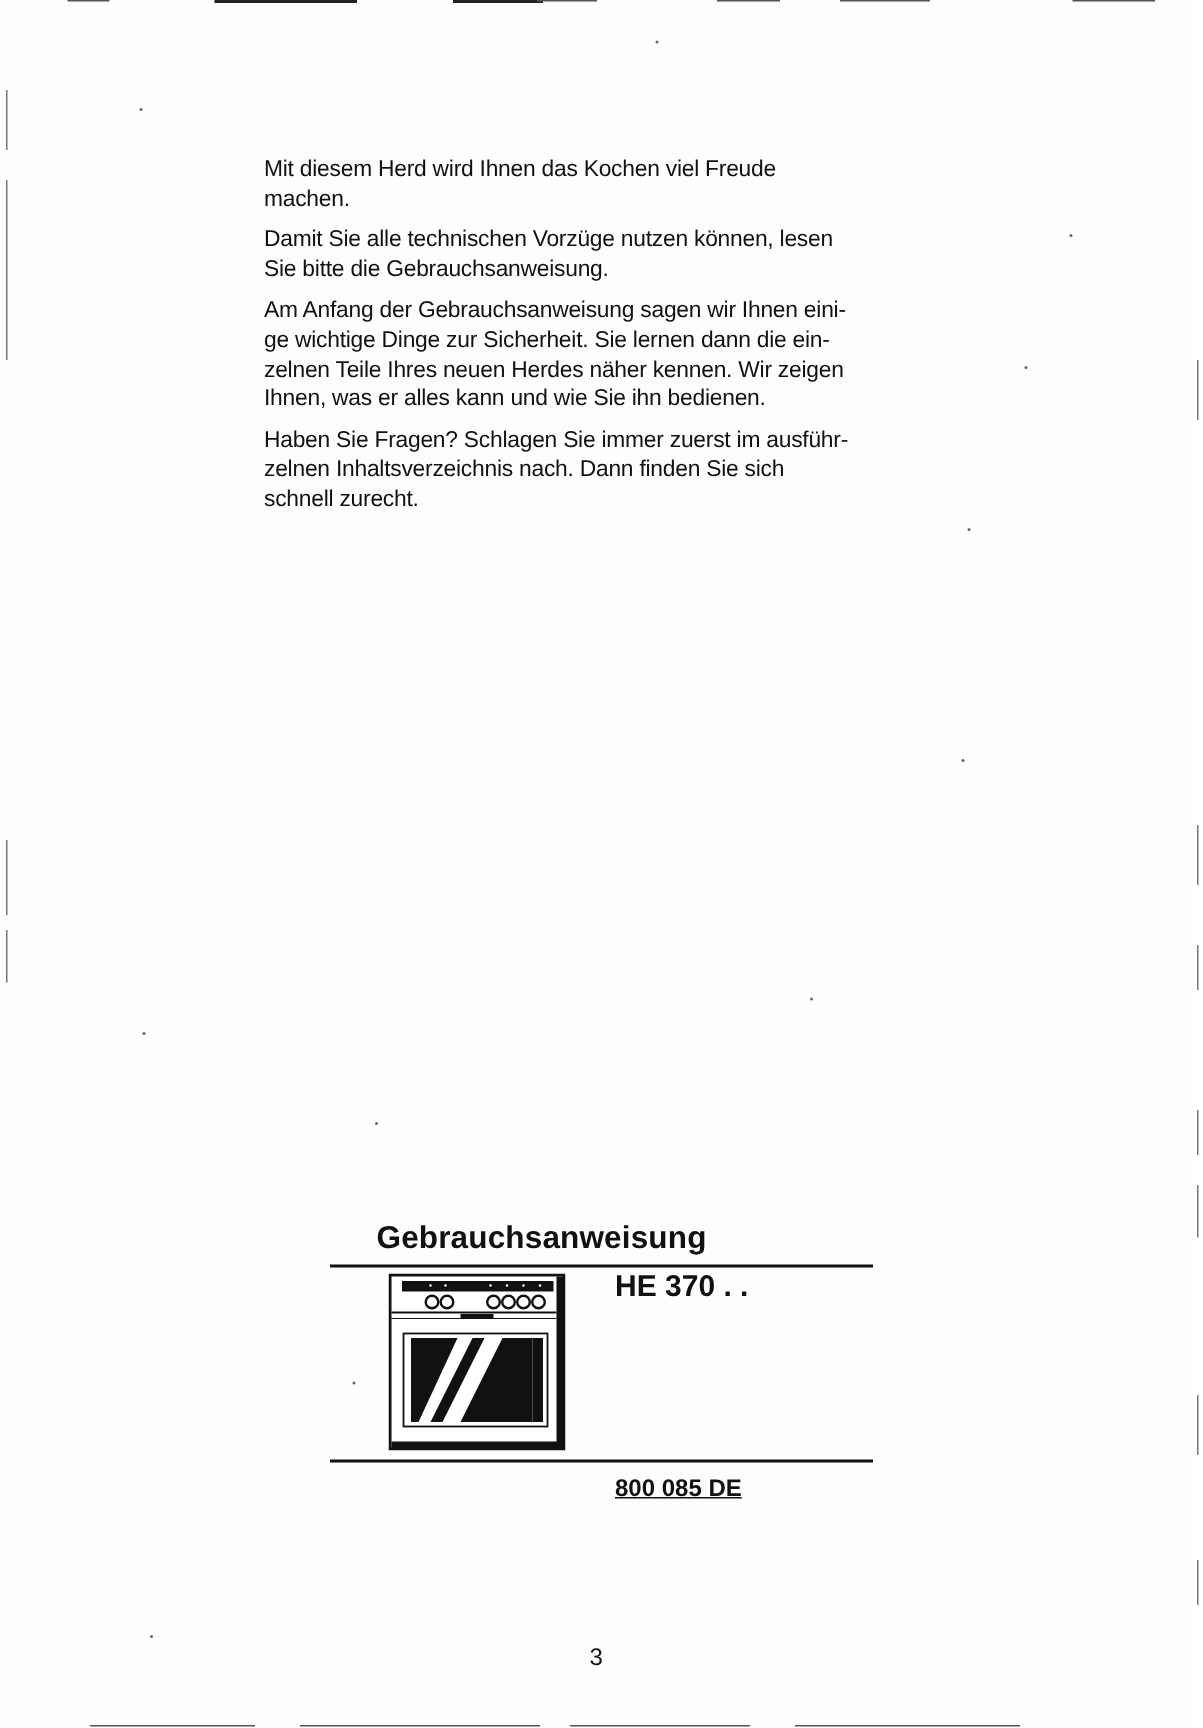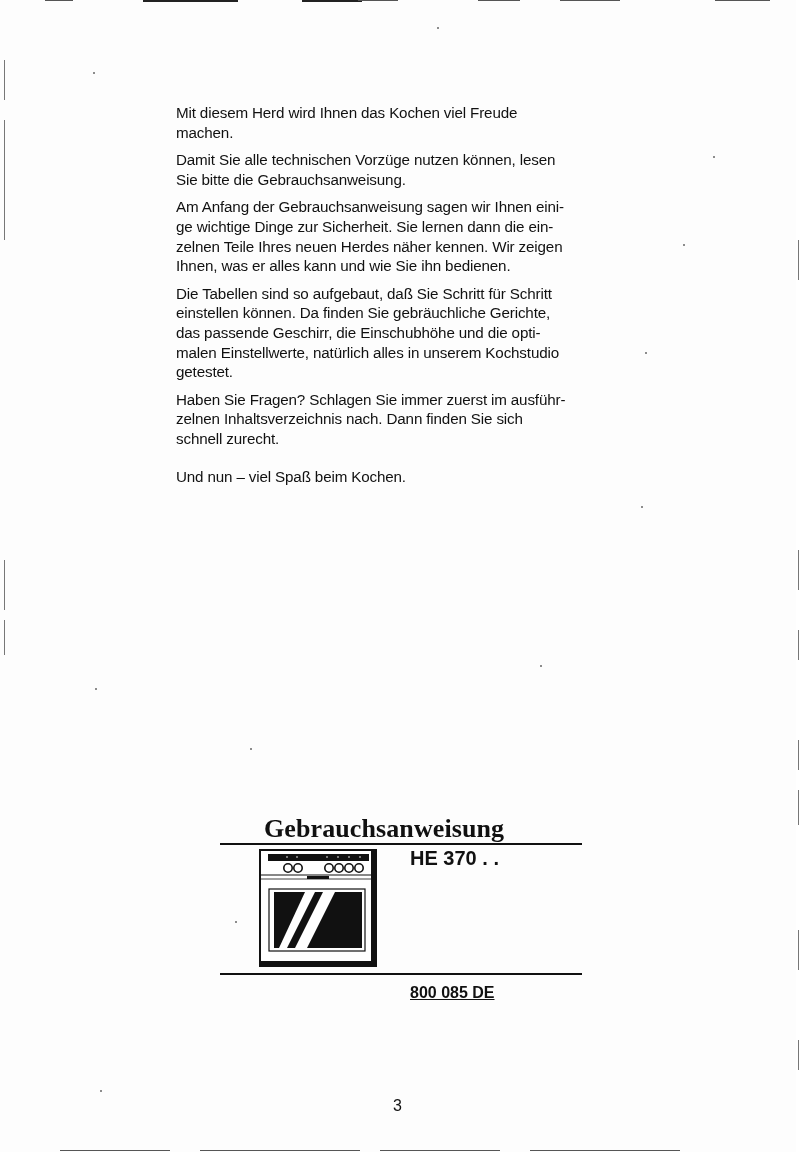--- a/index.html
+++ b/index.html
@@ -52,26 +52,25 @@
       margin: 0 0 8px 0;
       white-space: pre-line;
     }
     .intro p.closing {
       margin-top: 18px;
     }
 
     
     .cover-title {
       position: absolute;
-      left: 264px;
+      left: 251px;
       top: 814px;
-      font-size: 26px;
+      font-size: 21px;
       font-weight: bold;
       letter-spacing: 0.1px;
-      font-family: Liberation Serif, serif;
     }
     .rule {
       position: absolute;
       left: 220px;
       width: 362px;
       height: 2px;
       background: #111;
     }
     .rule.top { top: 843px; }
     .rule.bottom { top: 973px; }
@@ -148,29 +147,23 @@
 
   <div class="intro">
     <p>Mit diesem Herd wird Ihnen das Kochen viel Freude
 machen.</p>
     <p>Damit Sie alle technischen Vorzüge nutzen können, lesen
 Sie bitte die Gebrauchsanweisung.</p>
     <p>Am Anfang der Gebrauchsanweisung sagen wir Ihnen eini-
 ge wichtige Dinge zur Sicherheit. Sie lernen dann die ein-
 zelnen Teile Ihres neuen Herdes näher kennen. Wir zeigen
 Ihnen, was er alles kann und wie Sie ihn bedienen.</p>
-    <p>Die Tabellen sind so aufgebaut, daß Sie Schritt für Schritt
-einstellen können. Da finden Sie gebräuchliche Gerichte,
-das passende Geschirr, die Einschubhöhe und die opti-
-malen Einstellwerte, natürlich alles in unserem Kochstudio
-getestet.</p>
     <p>Haben Sie Fragen? Schlagen Sie immer zuerst im ausführ-
 zelnen Inhaltsverzeichnis nach. Dann finden Sie sich
 schnell zurecht.</p>
-    <p class="closing">Und nun – viel Spaß beim Kochen.</p>
   </div>
 
   <div class="cover-title">Gebrauchsanweisung</div>
   <div class="rule top"></div>
   <div class="model">HE 370 . .</div>
 
   <div class="oven">
     <svg width="118" height="118" viewBox="0 0 118 118" xmlns="http://www.w3.org/2000/svg">
 
       <rect x="1" y="1" width="116" height="116" fill="#fff" stroke="#111" stroke-width="2"></rect>

